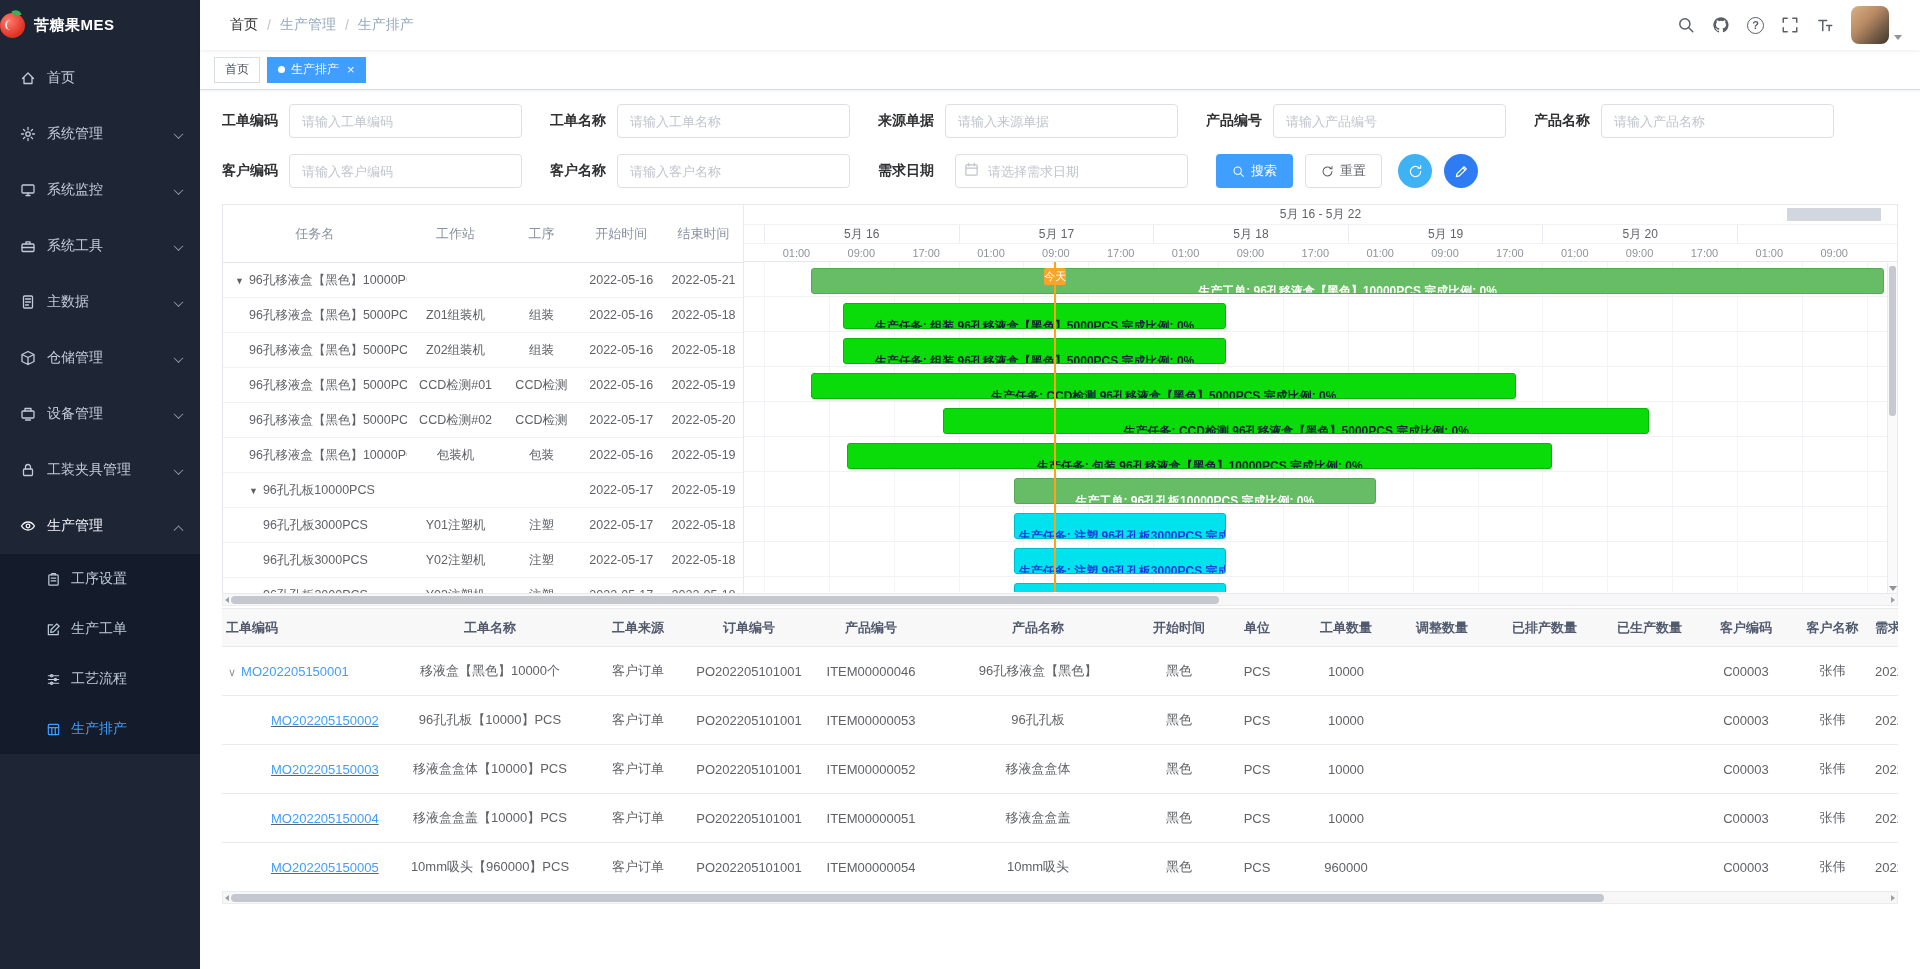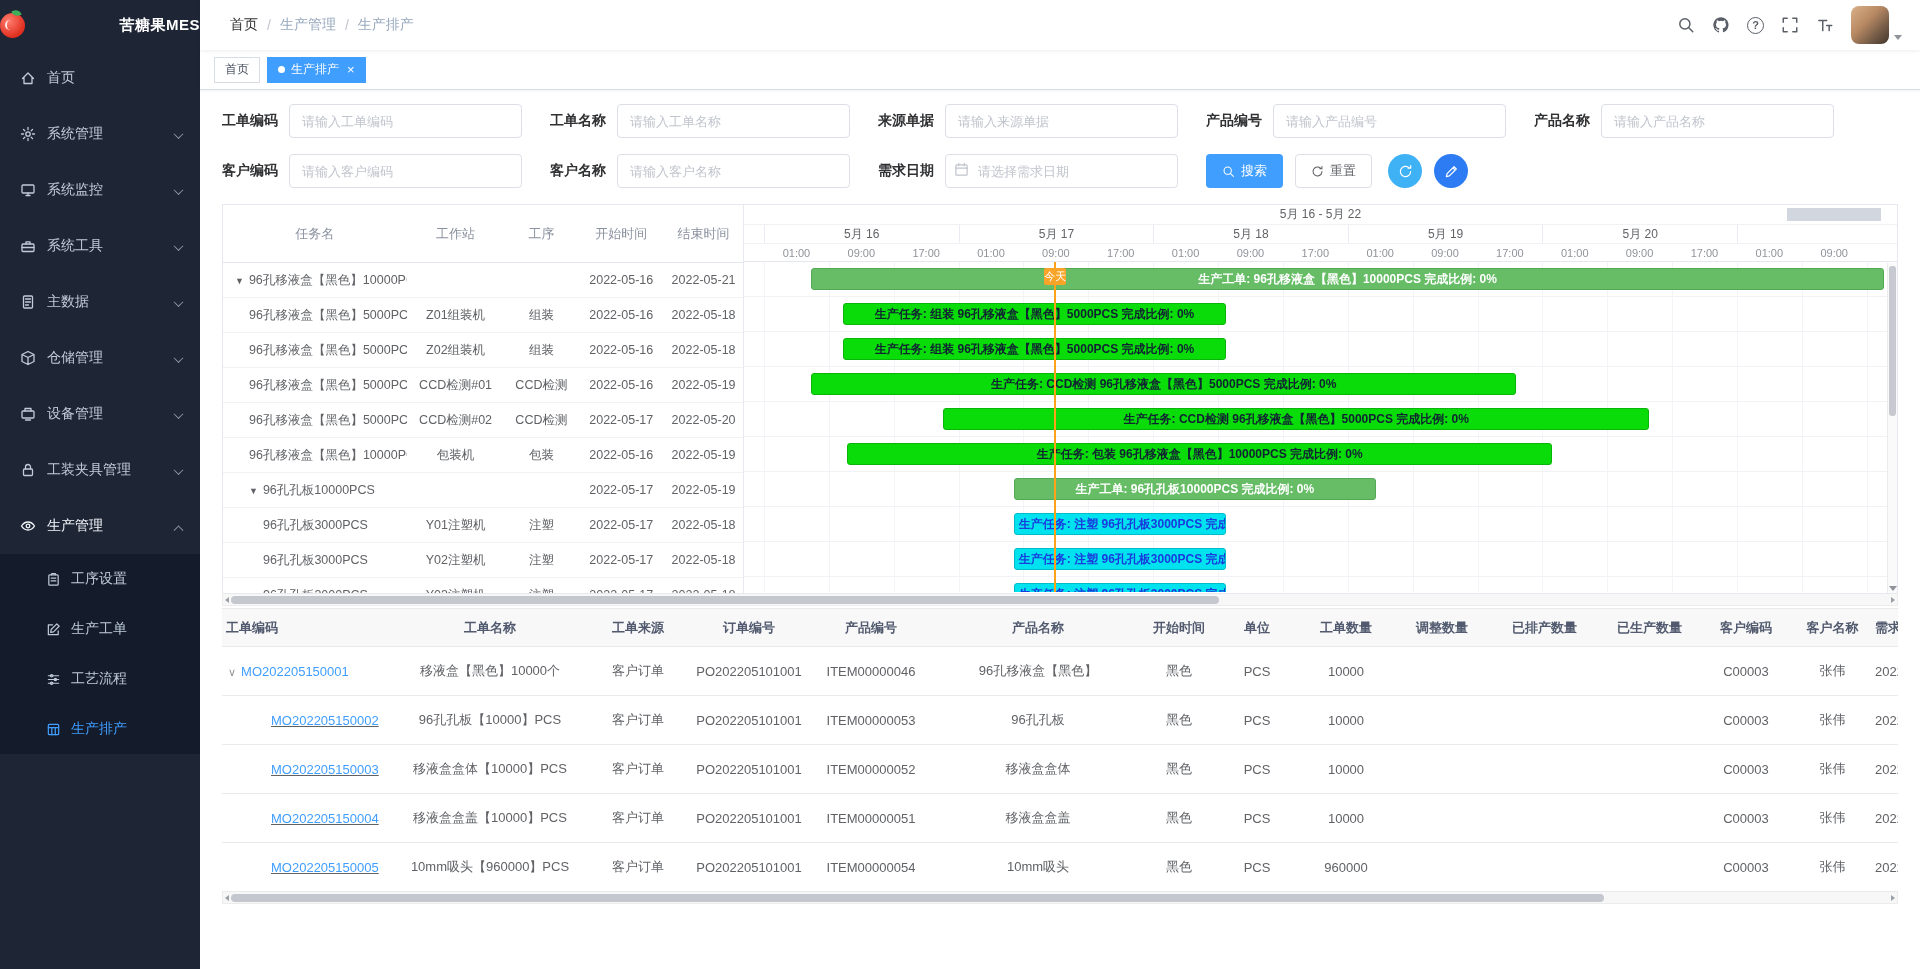--- a/index.html
+++ b/index.html
@@ -3,21 +3,21 @@
 <meta charset="utf-8">
 <style>
   * { box-sizing: border-box; margin: 0; padding: 0; }
   html,body { width:1920px; height:969px; overflow:hidden; }
   body { font-family:"Liberation Sans","DejaVu Sans",sans-serif; background:#fff; display:flex; font-size:14px; color:#303133; }
   .icon svg { stroke:currentColor; fill:none; stroke-width:1.3; stroke-linecap:round; stroke-linejoin:round; display:block; }
   .icon { display:inline-flex; align-items:center; justify-content:center; }
 
   
   .sidebar { width:200px; height:100%; background:#1e2636; flex-shrink:0; color:#bfcbd9; }
-  .logo { height:50px; display:flex; align-items:center; justify-content:space-between; gap:9px; }
+  .logo { height:50px; display:flex; align-items:center; justify-content:flex-start; gap:9px; }
   .logo-fruit { width:25px; height:25px; border-radius:50%; background:radial-gradient(circle at 35% 32%, #ff7d6e, #e02f1f 70%); position:relative; }
   .logo-fruit::after { content:""; position:absolute; top:-3px; left:12px; width:9px; height:6px; background:#3fae5a; border-radius:0 8px 0 8px; transform:rotate(-18deg); }
   .logo-fruit::before { content:""; position:absolute; top:7px; left:5px; width:8px; height:10px; border-left:2px solid rgba(255,255,255,.85); border-radius:50%; }
   .logo-text { color:#fff; font-weight:700; font-size:15px; letter-spacing:.5px; }
   .menu-item { height:56px; display:flex; align-items:center; padding:0 18px 0 20px; font-size:14px; color:#c2cbd9; cursor:pointer; }
   .menu-item .micon { width:16px; height:16px; margin-right:11px; }
   .menu-item .arrow { margin-left:auto; }
   .chev { width:7px; height:7px; border-right:1.4px solid #8a93a5; border-bottom:1.4px solid #8a93a5; display:inline-block; }
   .chev.down { transform:rotate(45deg) translate(-1px,-1px); }
   .chev.up { transform:rotate(-135deg) translate(-2px,-2px); }
@@ -49,21 +49,21 @@
   .tag .close { font-size:13px; line-height:1; margin-left:2px; }
 
   .content { padding:14px 22px 0; flex:1; min-width:0; }
 
   
   .frow { display:flex; align-items:center; margin-bottom:16px; }
   .field { display:flex; align-items:center; margin-right:28px; }
   .field label { font-size:14px; font-weight:700; color:#303133; margin-right:11px; white-space:nowrap; }
   .field input { width:233px; height:34px; border:1px solid #dcdfe6; border-radius:4px; padding:0 12px; font-size:13px; color:#606266; outline:none; font-family:inherit; }
   .field input::placeholder { color:#c0c4cc; }
-  .date-wrap { position:relative; }
+  .date-wrap { position:relative;margin-left:10px; }
   .date-wrap input { padding-left:32px; }
   .cal-icon { position:absolute; left:9px; top:8px; width:15px; height:15px; color:#c0c4cc; }
   .btn { height:34px; border-radius:4px; font-size:13px; display:inline-flex; align-items:center; gap:6px; padding:0 15px; cursor:pointer; border:1px solid transparent; font-family:inherit; }
   .btn .icon { width:13px; height:13px; }
   .btn-primary { background:#409eff; color:#fff; }
   .btn-plain { background:#fff; border-color:#dcdfe6; color:#606266; margin-left:12px; }
   .btn-circle { width:34px; height:34px; border-radius:50%; display:inline-flex; align-items:center; justify-content:center; color:#fff; border:none; cursor:pointer; }
   .btn-circle .icon { width:15px; height:15px; }
   .btn-refresh { background:#3fb2f5; margin-left:16px; }
   .btn-edit { background:#2d7cf3; margin-left:12px; }
@@ -87,21 +87,21 @@
   .dcell { width:194.6px; flex-shrink:0; text-align:center; line-height:19px; border-left:1px solid #e9ecf2; }
   .g-times { height:18px; display:flex; border-bottom:1px solid #e4e7ed; font-size:11px; color:#909399; }
   .tstub { width:20px; flex-shrink:0; }
   .tcell { width:64.87px; flex-shrink:0; text-align:center; line-height:18px; }
   .g-body { position:relative; height:330px; overflow:hidden;
     background-image:
       repeating-linear-gradient(to right, #f2f4f8 0 1px, transparent 1px 64.87px),
       repeating-linear-gradient(to right, #e4e8ef 0 1px, transparent 1px 194.6px);
     background-position:20px 0, 20px 0; }
   .g-line { height:35px; border-bottom:1px solid #f0f2f5; position:relative; }
-  .bar { position:absolute; top:6px; height:22px; border-radius:3px; font-size:12px; font-weight:700; line-height:20px; text-align:center; white-space:nowrap; overflow:hidden; padding:0 4px; cursor:pointer; z-index:2; }
+  .bar { position:absolute; top:6px; height:22px; border-radius:3px; font-size:12px; font-weight:700; line-height:20px; text-align:center; white-space:nowrap; overflow:hidden; padding:12px 4px; cursor:pointer; z-index:2; }
   .bar-order { background:#66bd66; border:1px solid #55a855; color:#fff; }
   .bar-task  { background:#09dc09; border:1px solid #0ab40a; color:#123; }
   .bar-mold  { background:#00e2ee; border:1px solid #00bcc9; color:#1a3bdd; text-align:left; }
   .today-line { position:absolute; top:0; bottom:0; width:2px; background:#ffa21a; z-index:4; }
   .today-badge { position:absolute; top:6px; left:50%; transform:translateX(-50%); background:#f7a428; color:#fff; font-size:11px; padding:1px 0; border-radius:2px; white-space:nowrap; }
   .g-vscroll { position:absolute; right:0; top:58px; bottom:0; width:10px; background:#fafafa; border-left:1px solid #ececec; z-index:5; }
   .g-vthumb { position:absolute; top:3px; left:1px; width:7px; height:150px; background:#c6c9cf; border-radius:3px; cursor:pointer; }
   .g-varrow { position:absolute; bottom:2px; left:1px; width:0; height:0; border-left:4px solid transparent; border-right:4px solid transparent; border-top:5px solid #909399; cursor:pointer; }
   .hscroll { height:12px; background:#f7f7f7; border:1px solid #ececec; border-top:none; position:relative; }
   .h-thumb { position:absolute; top:2px; height:8px; background:#c4c7cd; border-radius:4px; cursor:pointer; }

